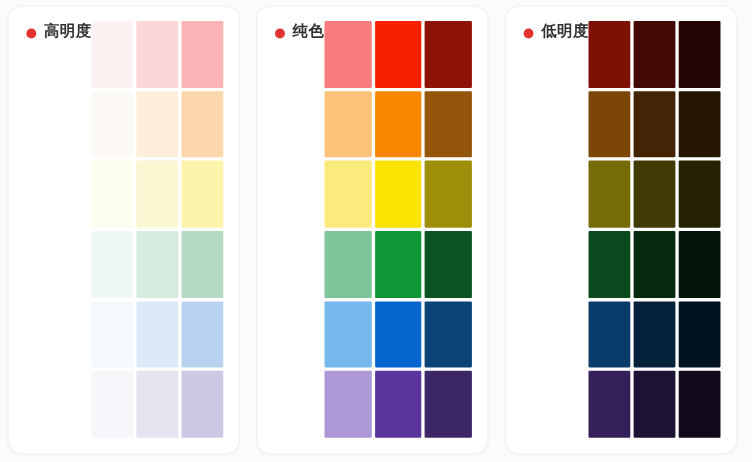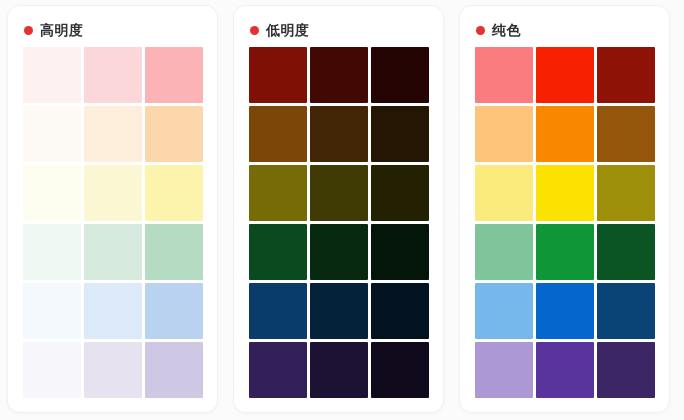--- a/index.html
+++ b/index.html
@@ -25,21 +25,22 @@
   }
   .palette-card {
     background: #ffffff;
     border-radius: 12px;
     box-shadow: 0 0 0 1px #f1f1f3, 0 1px 4px rgba(17, 17, 26, 0.05);
     box-sizing: border-box;
     padding: 13px 14px 14px 15px;
     width: 209px;
     height: 406px;
     display: flex;
-    flex-direction: column;
+    flex-direction: row;
+    font-family: Liberation Serif, serif;
   }
   .card-header {
     display: flex;
     align-items: center;
     gap: 7px;
     height: 22px;
     margin-bottom: 6px;
     padding-left: 1px;
   }
   .header-dot {
@@ -96,20 +97,46 @@
         <div class="swatch" style="background: rgb(219, 233, 248);"></div>
         <div class="swatch" style="background: rgb(185, 210, 239);"></div>
         <div class="swatch" style="background: rgb(247, 246, 250);"></div>
         <div class="swatch" style="background: rgb(230, 226, 239);"></div>
         <div class="swatch" style="background: rgb(207, 200, 228);"></div>
       </div>
     </div>
     <div class="palette-card" style="background: rgb(255, 255, 255);">
       <div class="card-header">
         <span class="header-dot" style="background: rgb(226, 50, 50);"></span>
+        <span class="card-title" style="color: rgb(47, 49, 51);">纯色</span>
+      </div>
+      <div class="swatch-grid" style="grid-template-columns: repeat(3, 1fr);">
+        <div class="swatch" style="background: rgb(250, 124, 127);"></div>
+        <div class="swatch" style="background: rgb(247, 32, 0);"></div>
+        <div class="swatch" style="background: rgb(143, 18, 6);"></div>
+        <div class="swatch" style="background: rgb(252, 195, 121);"></div>
+        <div class="swatch" style="background: rgb(249, 136, 0);"></div>
+        <div class="swatch" style="background: rgb(147, 86, 10);"></div>
+        <div class="swatch" style="background: rgb(251, 235, 124);"></div>
+        <div class="swatch" style="background: rgb(251, 226, 0);"></div>
+        <div class="swatch" style="background: rgb(157, 143, 9);"></div>
+        <div class="swatch" style="background: rgb(127, 197, 155);"></div>
+        <div class="swatch" style="background: rgb(15, 150, 55);"></div>
+        <div class="swatch" style="background: rgb(11, 84, 35);"></div>
+        <div class="swatch" style="background: rgb(119, 184, 236);"></div>
+        <div class="swatch" style="background: rgb(5, 103, 205);"></div>
+        <div class="swatch" style="background: rgb(10, 68, 119);"></div>
+        <div class="swatch" style="background: rgb(173, 152, 214);"></div>
+        <div class="swatch" style="background: rgb(90, 52, 157);"></div>
+        <div class="swatch" style="background: rgb(61, 38, 102);"></div>
+      </div>
+    </div>
+    <div class="palette-card" style="background: rgb(255, 255, 255);">
+      <div class="card-header">
+        <span class="header-dot" style="background: rgb(226, 50, 50);"></span>
         <span class="card-title" style="color: rgb(47, 49, 51);">低明度</span>
       </div>
       <div class="swatch-grid" style="grid-template-columns: repeat(3, 1fr);">
         <div class="swatch" style="background: rgb(126, 16, 6);"></div>
         <div class="swatch" style="background: rgb(66, 9, 4);"></div>
         <div class="swatch" style="background: rgb(36, 5, 3);"></div>
         <div class="swatch" style="background: rgb(123, 70, 8);"></div>
         <div class="swatch" style="background: rgb(65, 37, 5);"></div>
         <div class="swatch" style="background: rgb(37, 21, 3);"></div>
         <div class="swatch" style="background: rgb(118, 108, 7);"></div>
@@ -119,39 +146,13 @@
         <div class="swatch" style="background: rgb(6, 41, 16);"></div>
         <div class="swatch" style="background: rgb(3, 22, 9);"></div>
         <div class="swatch" style="background: rgb(9, 60, 107);"></div>
         <div class="swatch" style="background: rgb(5, 34, 59);"></div>
         <div class="swatch" style="background: rgb(2, 18, 32);"></div>
         <div class="swatch" style="background: rgb(51, 32, 90);"></div>
         <div class="swatch" style="background: rgb(29, 18, 51);"></div>
         <div class="swatch" style="background: rgb(16, 10, 28);"></div>
       </div>
     </div>
-    <div class="palette-card" style="background: rgb(255, 255, 255);">
-      <div class="card-header">
-        <span class="header-dot" style="background: rgb(226, 50, 50);"></span>
-        <span class="card-title" style="color: rgb(47, 49, 51);">纯色</span>
-      </div>
-      <div class="swatch-grid" style="grid-template-columns: repeat(3, 1fr);">
-        <div class="swatch" style="background: rgb(250, 124, 127);"></div>
-        <div class="swatch" style="background: rgb(247, 32, 0);"></div>
-        <div class="swatch" style="background: rgb(143, 18, 6);"></div>
-        <div class="swatch" style="background: rgb(252, 195, 121);"></div>
-        <div class="swatch" style="background: rgb(249, 136, 0);"></div>
-        <div class="swatch" style="background: rgb(147, 86, 10);"></div>
-        <div class="swatch" style="background: rgb(251, 235, 124);"></div>
-        <div class="swatch" style="background: rgb(251, 226, 0);"></div>
-        <div class="swatch" style="background: rgb(157, 143, 9);"></div>
-        <div class="swatch" style="background: rgb(127, 197, 155);"></div>
-        <div class="swatch" style="background: rgb(15, 150, 55);"></div>
-        <div class="swatch" style="background: rgb(11, 84, 35);"></div>
-        <div class="swatch" style="background: rgb(119, 184, 236);"></div>
-        <div class="swatch" style="background: rgb(5, 103, 205);"></div>
-        <div class="swatch" style="background: rgb(10, 68, 119);"></div>
-        <div class="swatch" style="background: rgb(173, 152, 214);"></div>
-        <div class="swatch" style="background: rgb(90, 52, 157);"></div>
-        <div class="swatch" style="background: rgb(61, 38, 102);"></div>
-      </div>
-    </div>
   </div>
 
 </body></html>

